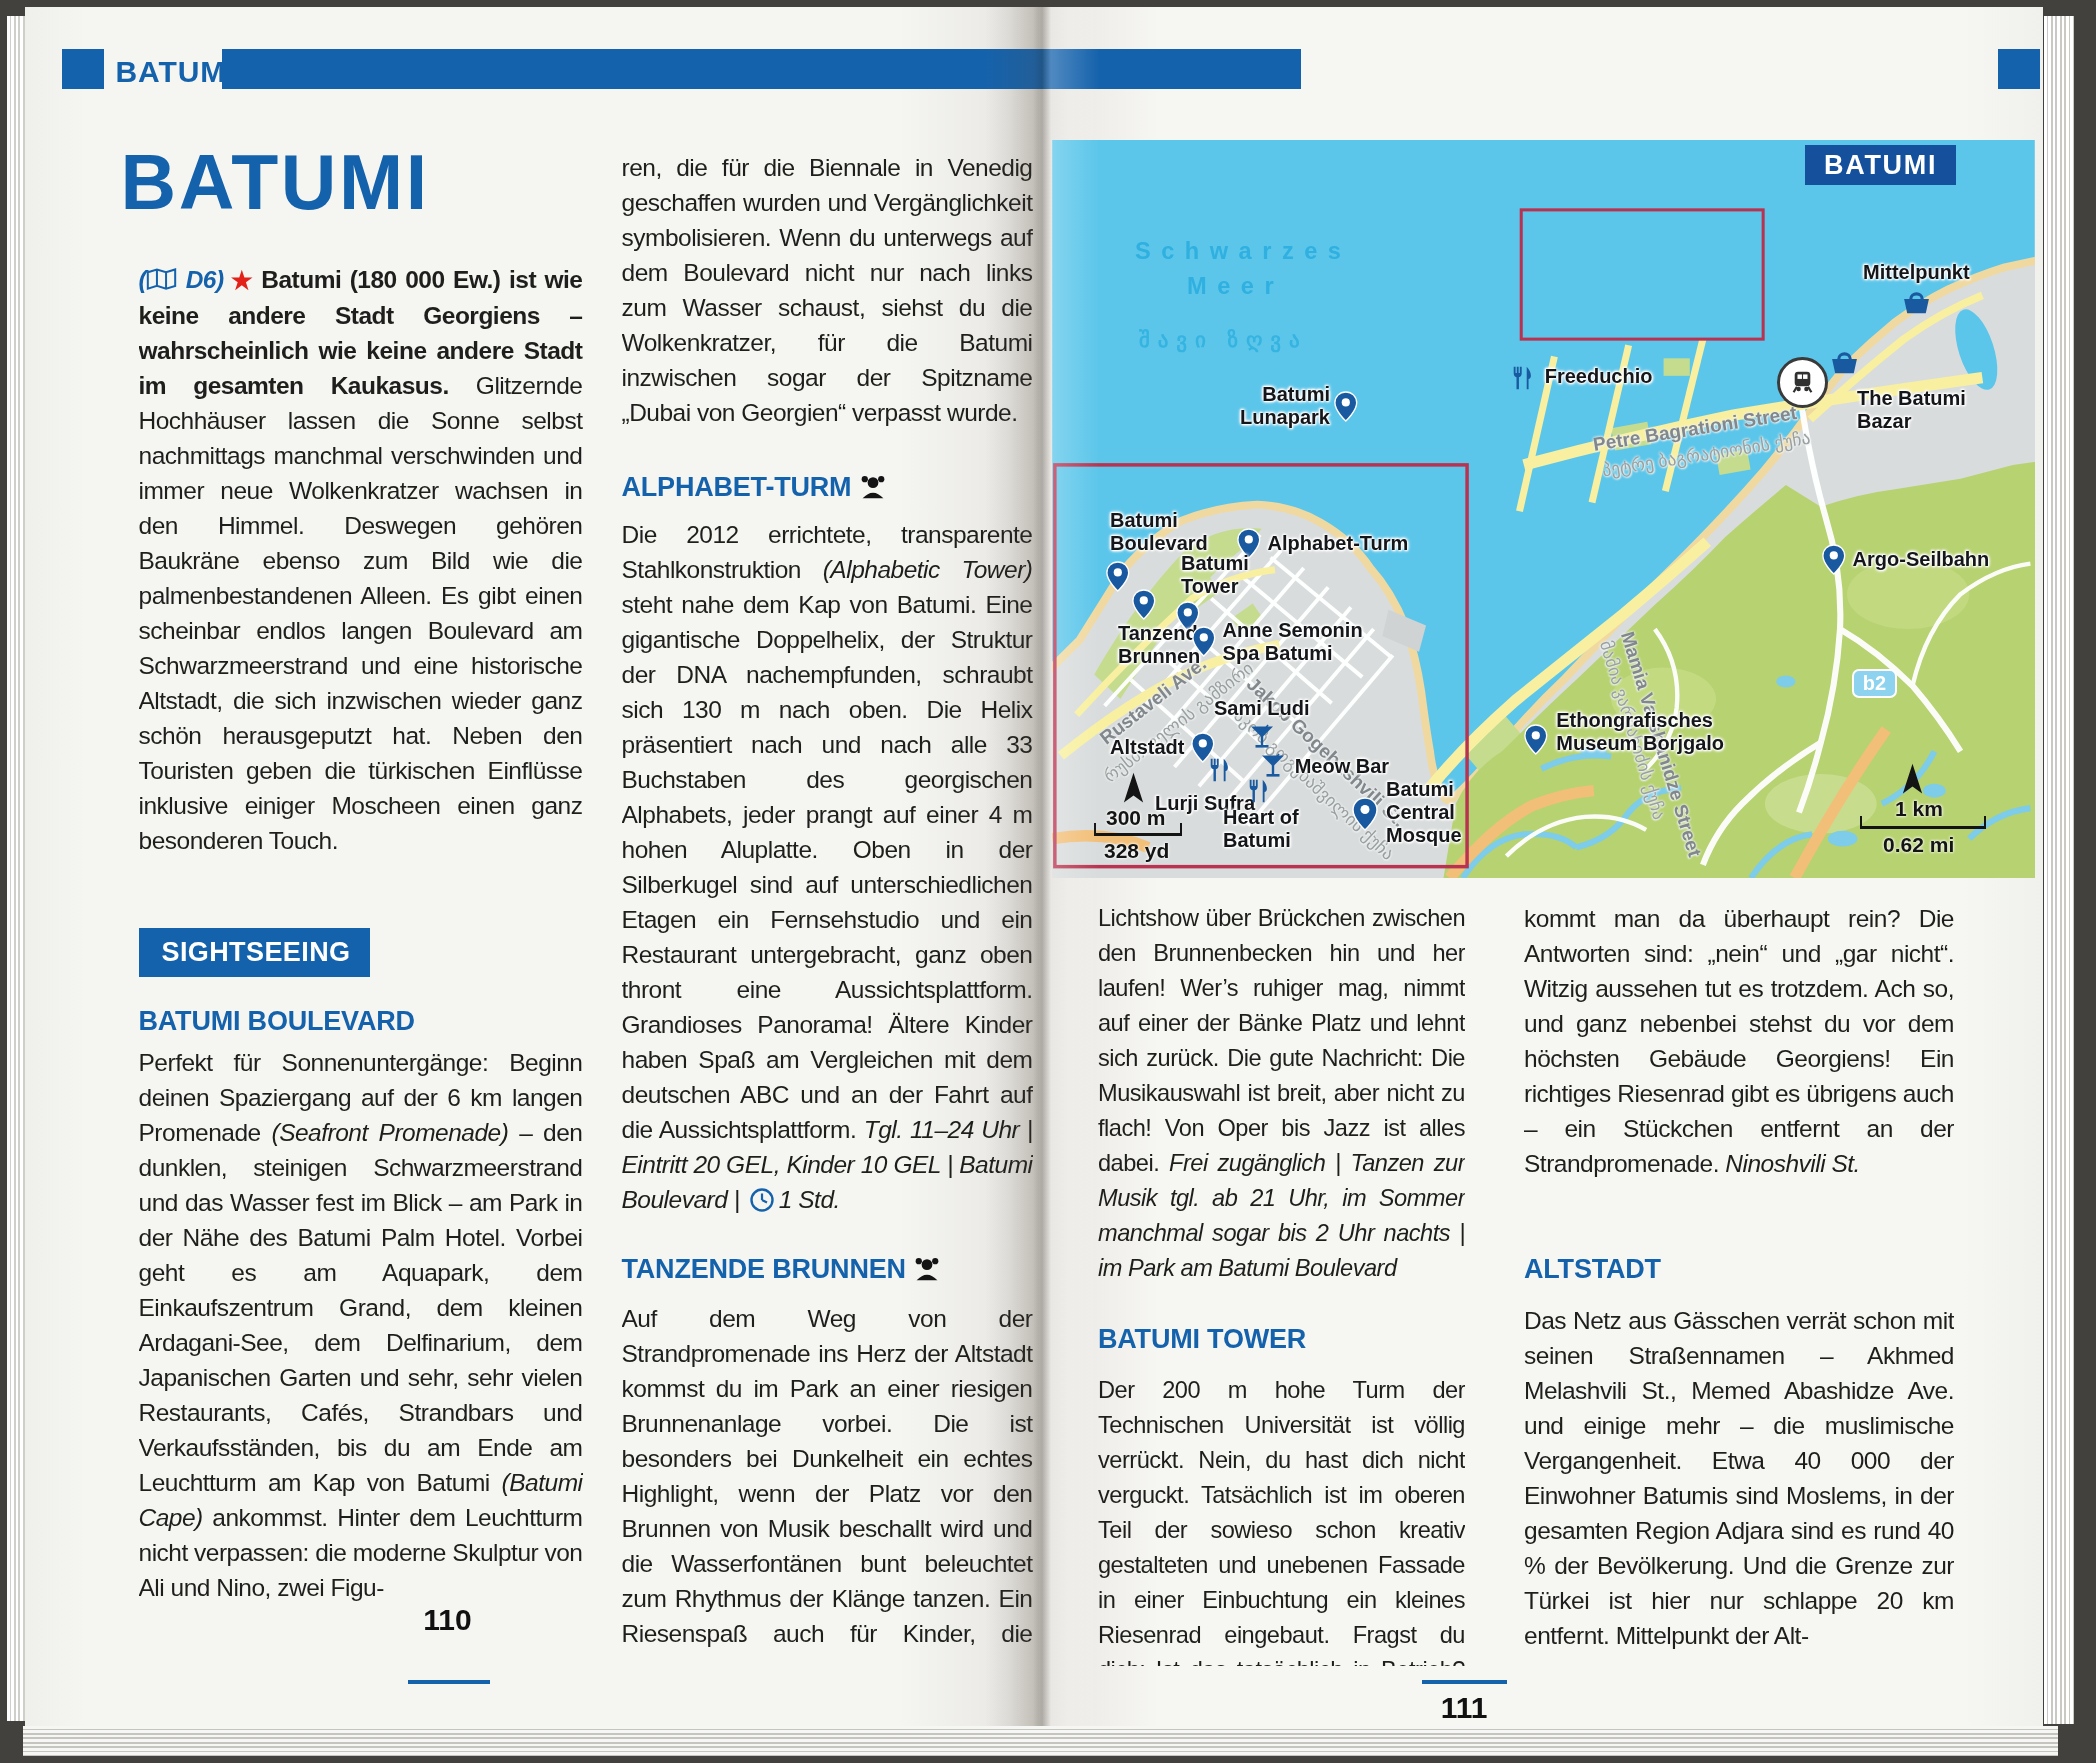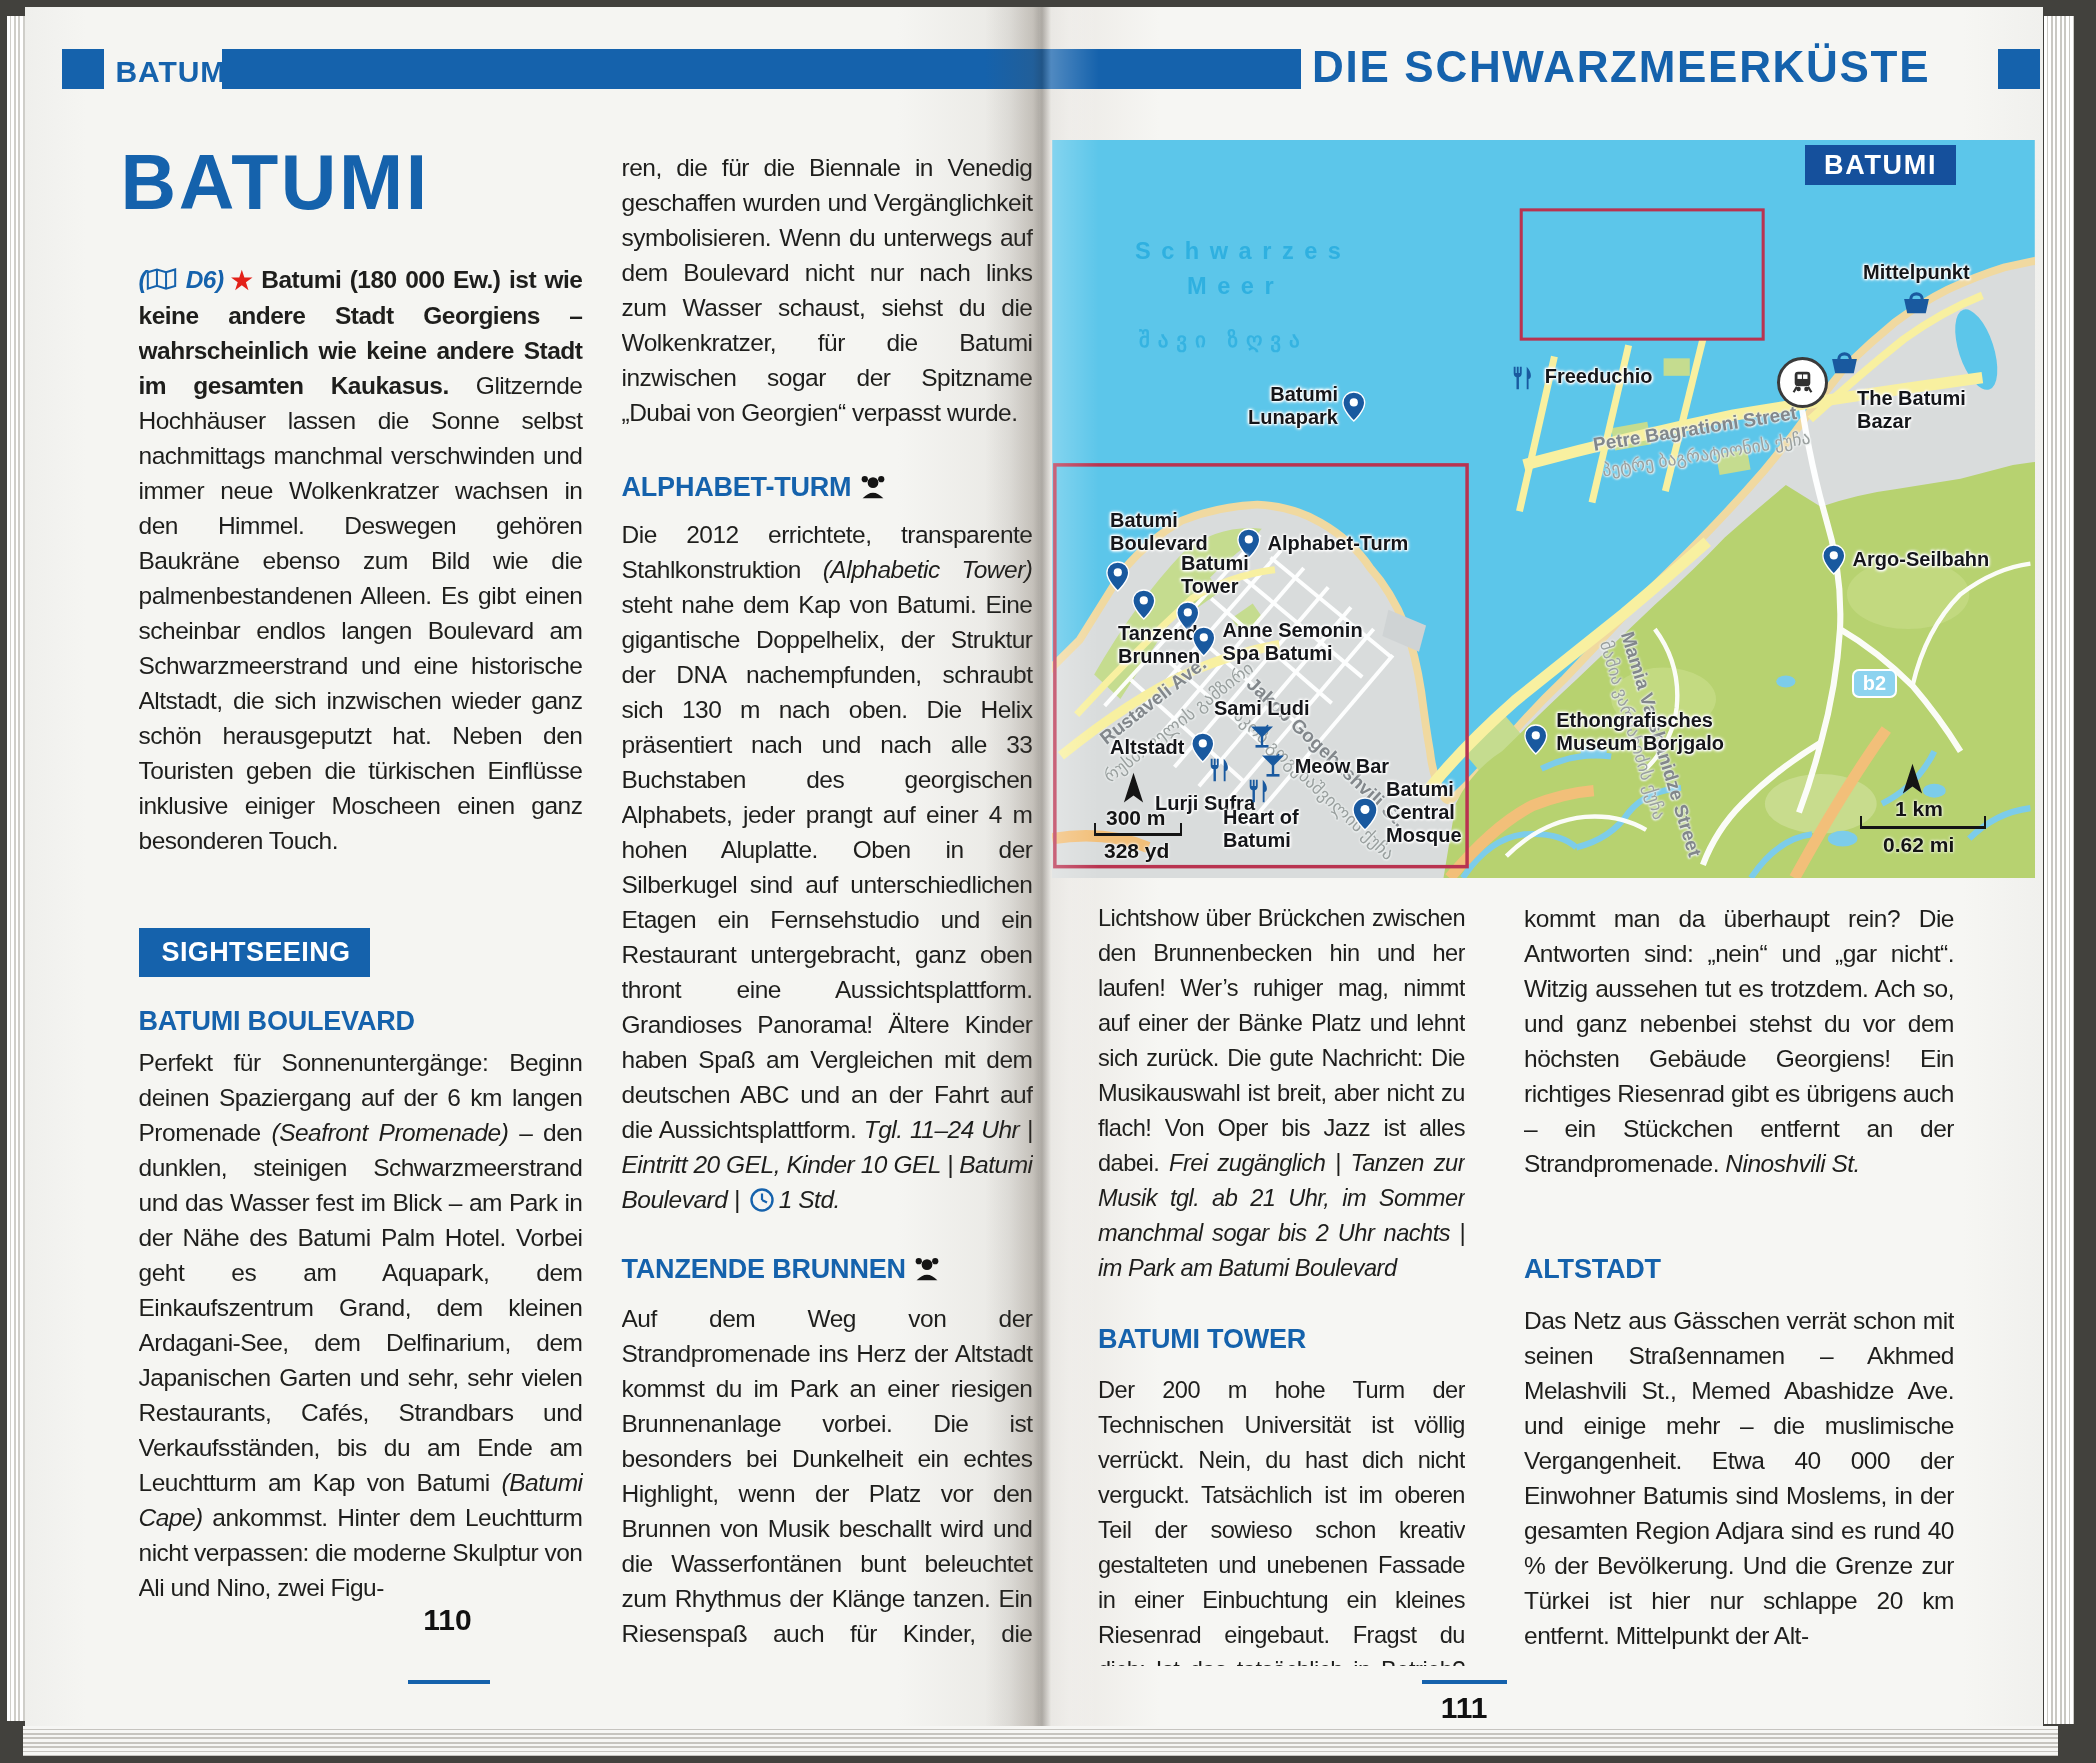--- a/index.html
+++ b/index.html
@@ -110,21 +110,20 @@
 
     <div class="body-text" style="left:597px;top:1294px;width:411px;height:358px;">Auf dem Weg von der Strandpromenade ins Herz der Altstadt kommst du im Park an einer riesigen Brunnenanlage vorbei. Die ist besonders bei Dunkelheit ein echtes Highlight, wenn der Platz vor den Brunnen von Musik beschallt wird und die Wasserfontänen bunt beleuchtet zum Rhythmus der Klänge tanzen. Ein Riesenspaß auch für Kinder, die während der</div>
 
     <div class="pageno-line" style="left:383px;top:1673px;width:82px;"></div>
     <div class="pageno" style="left:349px;top:1596px;">110</div>
   </div>
 
   <div id="page-right" class="page">
 
     <div class="hdr-bar" style="left:0px;top:42px;width:262px;"></div>
-    <div class="hdr-label" style="left:273px;top:35px;font-size:44px;line-height:49px;letter-spacing:1.7px;">DIE SCHWARZMEERKÜSTE</div>
     <div class="hdr-sq" style="left:959px;top:42px;"></div>
 
     <div class="body-text" style="left:59px;top:894px;width:367px;height:393px;font-size:23.6px;"><span>Lichtshow über Brückchen zwischen den Brunnenbecken hin und her laufen! Wer’s ruhiger mag, nimmt auf einer der Bänke Platz und lehnt sich zurück. Die gute Nachricht: Die Musikauswahl ist breit, aber nicht zu flach! Von Oper bis Jazz ist alles dabei. </span><span class="it">Frei zugänglich | Tanzen zur Musik tgl. ab 21 Uhr, im Sommer manchmal sogar bis 2 Uhr nachts | im Park am Batumi Boulevard</span></div>
 
     <div class="subhead" style="left:59px;top:1317px;">BATUMI TOWER</div>
 
     <div class="body-text" style="left:59px;top:1366px;width:367px;height:293px;font-size:23.6px;">Der 200 m hohe Turm der Technischen Universität ist völlig verrückt. Nein, du hast dich nicht verguckt. Tatsächlich ist im oberen Teil der sowieso schon kreativ gestalteten und unebenen Fassade in einer Einbuchtung ein kleines Riesenrad eingebaut. Fragst du dich: Ist das tatsächlich in Betrieb? Und wie</div>
 
     <div class="body-text" style="left:485px;top:894px;width:430px;height:323px;"><span>kommt man da überhaupt rein? Die Antworten sind: „nein“ und „gar nicht“. Witzig aussehen tut es trotzdem. Ach so, und ganz nebenbei stehst du vor dem höchsten Gebäude Georgiens! Ein richtiges Riesenrad gibt es übrigens auch – ein Stückchen entfernt an der Strandpromenade. </span><span class="it">Ninoshvili St.</span></div>
 
@@ -245,21 +244,21 @@
 
     <div class="stlabel" style="left:37px;top:550px;transform:rotate(-38deg);">Rustaveli Ave.</div>
     <div class="stlabel ka" style="left:35px;top:572px;transform:rotate(-38deg);">რუსთაველის გამზირი</div>
     <div class="stlabel" style="left:205px;top:533px;transform:rotate(43deg);transform-origin:left top;">Jakob Gogebashvili St.</div>
     <div class="stlabel ka" style="left:185px;top:559px;transform:rotate(43deg);transform-origin:left top;">იაკობ გოგებაშვილის ქუჩა</div>
     <div class="stlabel" style="left:540px;top:278px;transform:rotate(-9deg);">Petre Bagrationi Street</div>
     <div class="stlabel ka" style="left:549px;top:304px;transform:rotate(-9deg);">პეტრე ბაგრატიონის ქუჩა</div>
     <div class="stlabel" style="left:585px;top:489px;transform:rotate(73deg);transform-origin:left top;">Mamia Varshanidze Street</div>
     <div class="stlabel ka" style="left:563px;top:498px;transform:rotate(73deg);transform-origin:left top;">მამია ვარშანიძის ქუჩა</div>
 
-    <div class="poi" style="left:132px;top:243px;display:flex;align-items:center;gap:4px;">
+    <div class="poi" style="left:124px;top:243px;display:flex;align-items:center;gap:4px;">
       <span class="mlabel" style="position:static;width:154px;text-align:right;">Batumi Lunapark</span>
       <svg width="23.6" height="31" viewBox="0 0 26 34">
           <path d="M13,1 C6,1 1,6.3 1,13 C1,22 13,33 13,33 C13,33 25,22 25,13 C25,6.3 20,1 13,1 Z" fill="#19599f" stroke="#fff" stroke-width="1.5"></path>
           <circle cx="13" cy="12.5" r="4.5" fill="#fff"></circle>
         </svg>
     </div>
 
     <div class="poi" style="left:811px;top:121px;display:flex;flex-direction:column;align-items:center;gap:3.5px;">
       <span class="mlabel" style="position:static;">Mittelpunkt</span>
       <svg width="31" height="28" viewBox="0 0 30 26">

